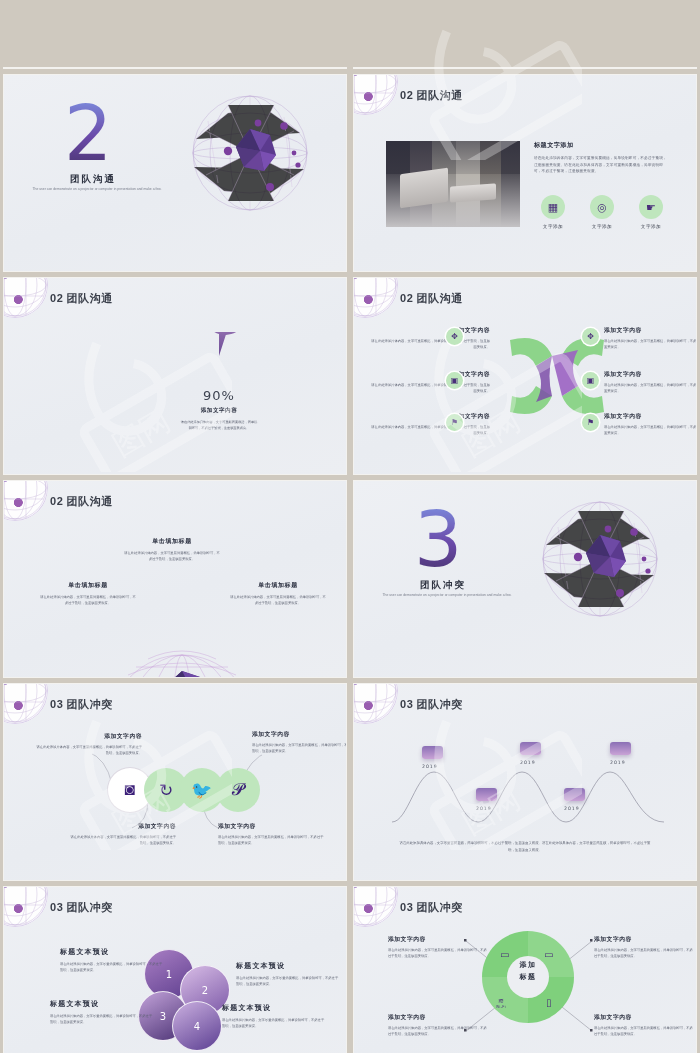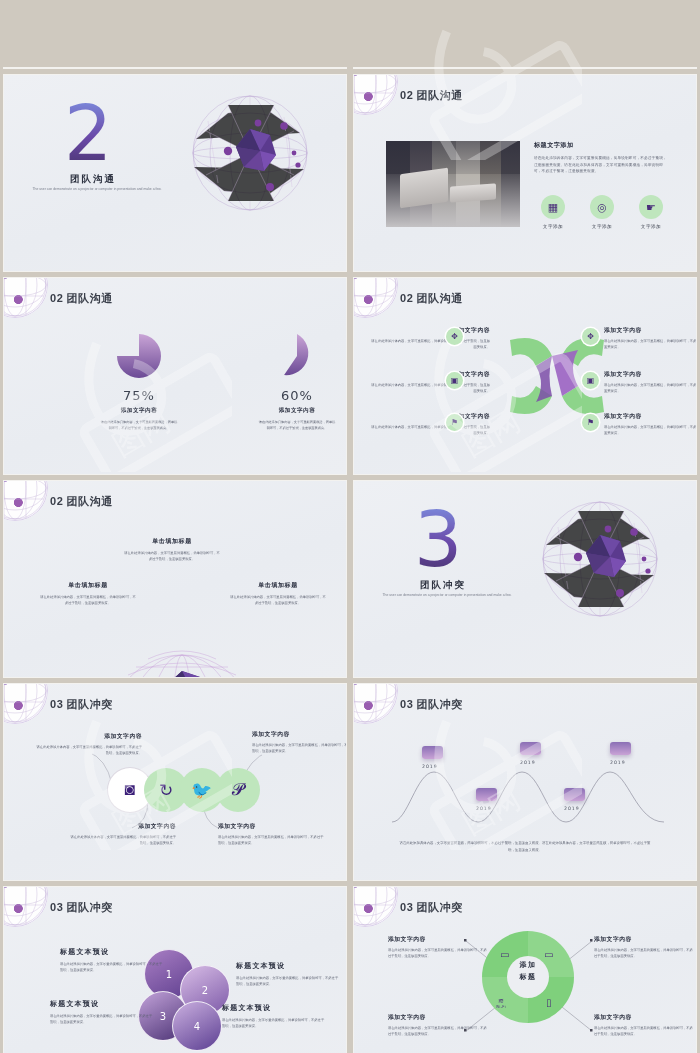--- a/index.html
+++ b/index.html
@@ -284,54 +284,38 @@
             <ellipse cx="33" cy="33" rx="22" ry="31"></ellipse>
         <path d="M4 22 L62 22 M4 44 L62 44 M22 3 L22 63 M44 3 L44 63"></path>
           </g>
         </svg>
     </div>
     <div class="slide-title">
       <span class="num">02</span><span>团队沟通</span>
     </div>
 
 
-    <div class="pie-col" style="left:96px; top:54px;">
+
+    <div class="pie-col" style="left:176px; top:54px;">
       <div class="pie-shape">
         <svg viewBox="0 0 48 48" width="48" height="48">
           <defs>
-              <linearGradient id="pg2" x1="0" y1="0" x2="0" y2="1">
+              <linearGradient id="pg3" x1="0" y1="0" x2="0" y2="1">
                 <stop offset="0" stop-color="#c9a4d6"></stop>
                 <stop offset="1" stop-color="#6b4a95"></stop>
               </linearGradient>
             </defs>
-          <path d="M24 24 L24 2 A22 22 0 1 1 2 24 Z" fill="url(#pg2)"></path>
-        </svg>
-      </div>
-      <div class="pct">75%</div>
+          <path d="M24 24 L24 2 A22 22 0 1 1 30.8 2.9 Z" fill="url(#pg3)"></path>
+        </svg>
+      </div>
+      <div class="pct">90%</div>
       <div class="pie-h">添加文字内容</div>
       <div class="pie-p">请在此处添加具体内容，文字可重新简要概括，简单说明即可，不必过于繁琐，注意版面美观度。</div>
     </div>
 
-
-    <div class="pie-col" style="left:254px; top:54px;">
-      <div class="pie-shape">
-        <svg viewBox="0 0 48 48" width="48" height="48">
-          <defs>
-              <linearGradient id="pg4" x1="0" y1="0" x2="0" y2="1">
-                <stop offset="0" stop-color="#c9a4d6"></stop>
-                <stop offset="1" stop-color="#6b4a95"></stop>
-              </linearGradient>
-            </defs>
-          <path d="M24 24 L24 2 A22 22 0 0 1 11.1 43.1 Z" fill="url(#pg4)"></path>
-        </svg>
-      </div>
-      <div class="pct">60%</div>
-      <div class="pie-h">添加文字内容</div>
-      <div class="pie-p">请在此处添加具体内容，文字可重新简要概括，简单说明即可，不必过于繁琐，注意版面美观度。</div>
-    </div>
   </div>
 
   <div class="slide">
     <div class="corner-sphere">
       <svg viewBox="0 0 66 66">
           <g fill="none" stroke="#b79ed0" stroke-width=".4" opacity=".8">
         <circle cx="33" cy="33" r="31"></circle>
             <ellipse cx="33" cy="33" rx="31" ry="11"></ellipse>
             <ellipse cx="33" cy="33" rx="11" ry="31"></ellipse>
         <ellipse cx="33" cy="33" rx="31" ry="22"></ellipse>

